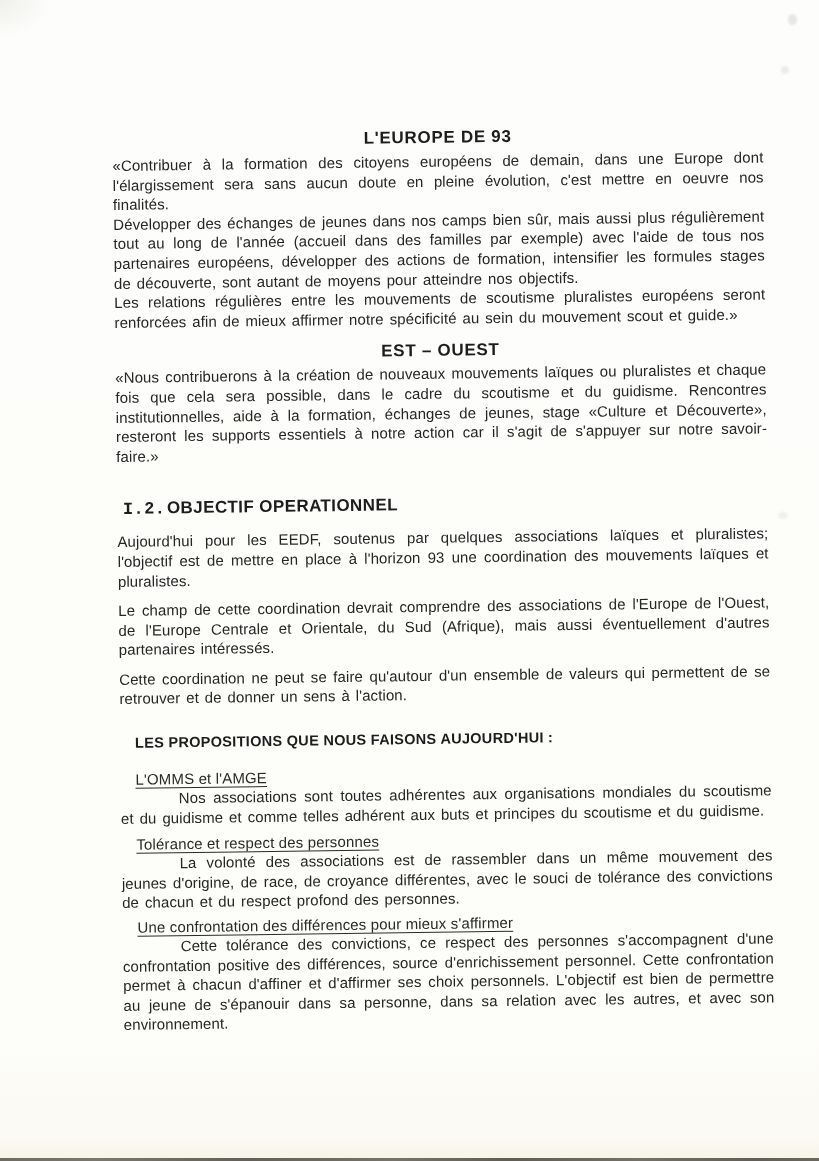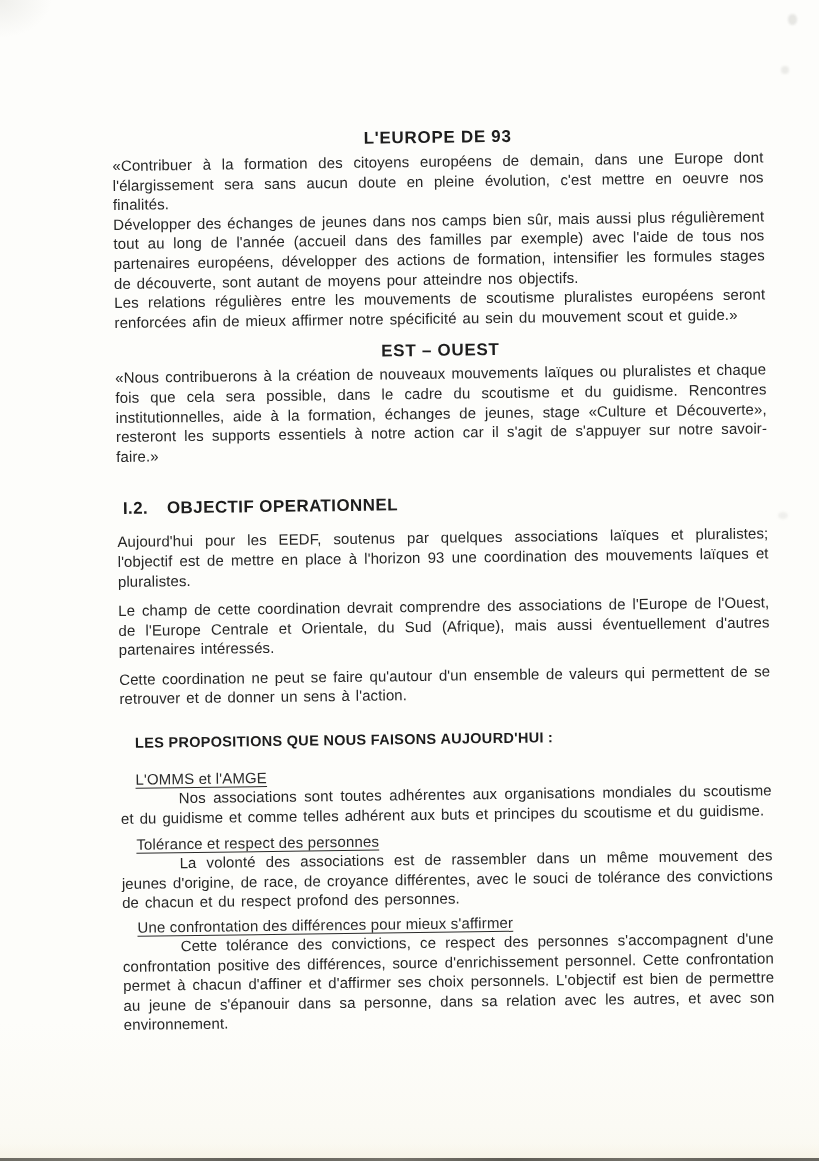--- a/index.html
+++ b/index.html
@@ -49,21 +49,21 @@
   .obj-heading {
     display: flex;
     margin-top: 33px;
     padding-left: 6px;
     font-weight: bold;
     font-size: 17px;
     letter-spacing: 0.4px;
     color: #1d1d1d;
     align-items: baseline;
   }
-  .obj-num { width: 44px; flex: 0 0 44px; }
+  .obj-num { width: 44px; flex: 0 0 44px; font-family: Liberation Mono, monospace; }
 
   .mt13 { margin-top: 13px !important; }
   .mt10 { margin-top: 10px !important; }
 
   .props-heading {
     margin-top: 26px;
     padding-left: 15px;
     font-weight: bold;
     font-size: 14.5px;
     letter-spacing: 0.3px;

